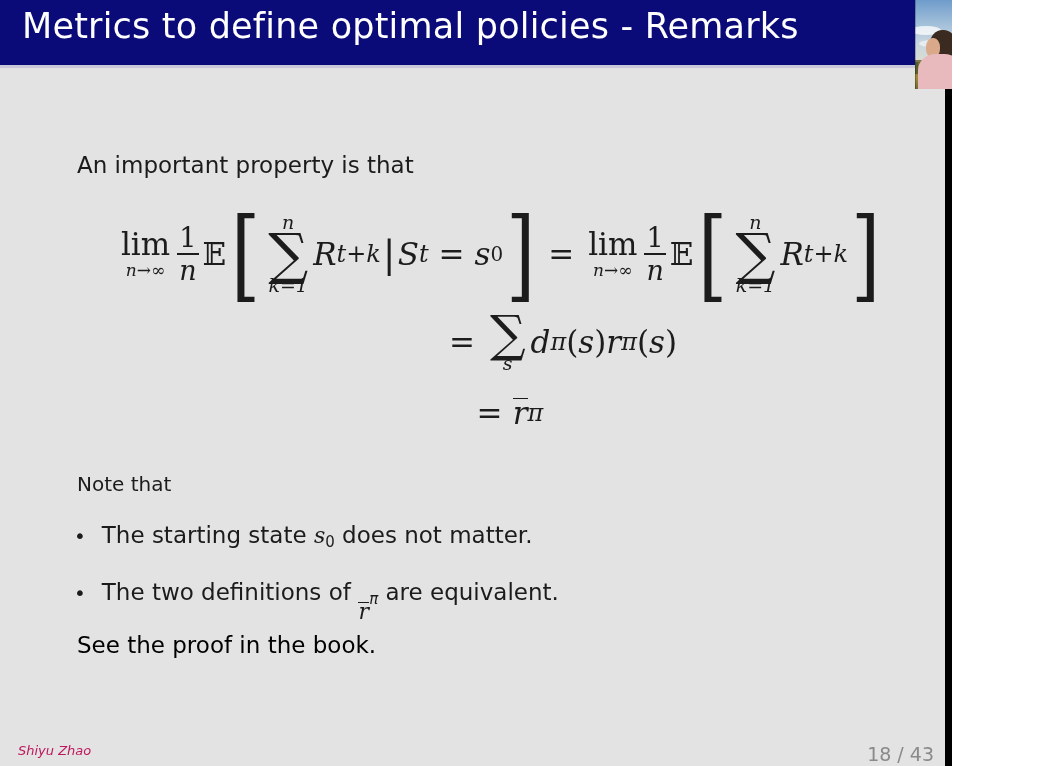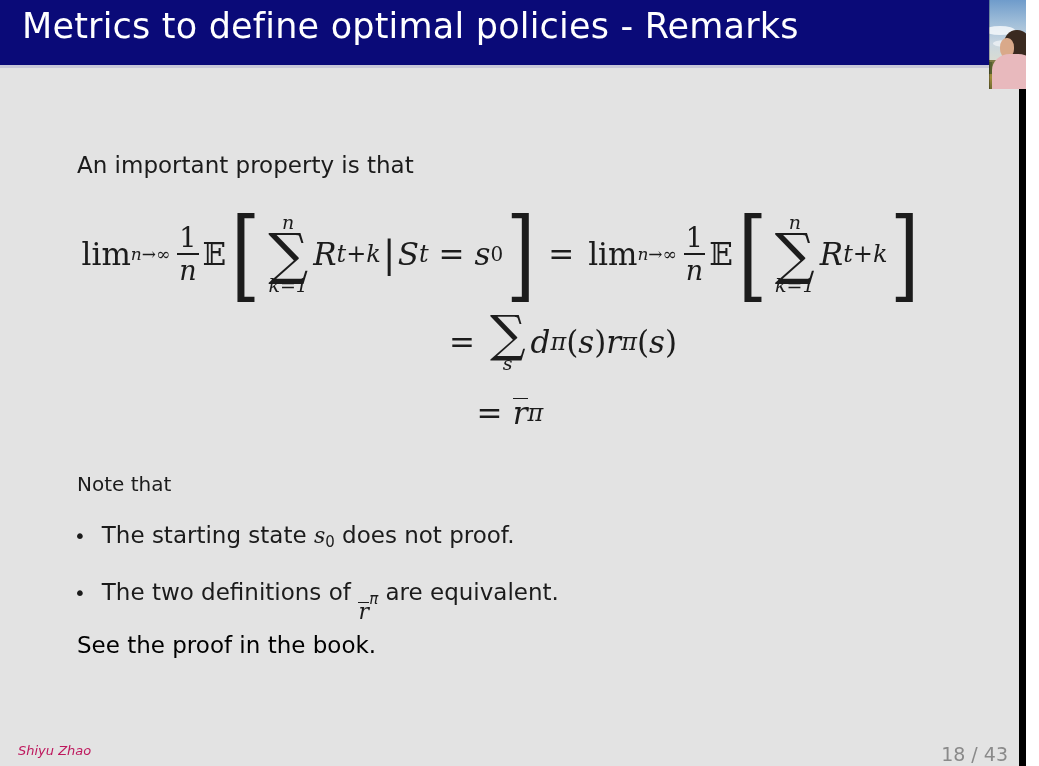--- a/index.html
+++ b/index.html
@@ -5,21 +5,21 @@
   html, body {
     margin: 0;
     padding: 0;
     background: #ffffff;
   }
   body {
     font-family: "DejaVu Sans", sans-serif;
   }
   .slide {
     position: relative;
-    width: 1026px;
+    width: 952px;
     height: 766px;
     background: #e3e3e3;
     overflow: hidden;
   }
   
   .titlebar {
     position: absolute;
     left: 0; top: 0;
     width: 1039px;
     height: 65px;
@@ -150,21 +150,21 @@
     align-items: center;
     justify-content: center;
     white-space: nowrap;
   }
   .math-row.r1 { height: 96px; }
   .math-row.r2 { height: 80px; padding-left: 116px; }
   .math-row.r3 { height: 62px; padding-left: 10px; }
 
   .limop {
     display: inline-flex;
-    flex-direction: row;
+    flex-direction: column;
     align-items: center;
     justify-content: center;
     vertical-align: middle;
     margin: 0 4px;
   }
   .limop .lim-main { font-size: 31px; font-style: normal; line-height: 1.0; }
   .limop .lim-sub  { font-size: 17px; font-style: italic; line-height: 1.1; margin-top: 1px; }
 
   .frac {
     display: inline-flex;
@@ -402,21 +402,21 @@
 
   <div class="note-head">Note that</div>
 
   <div class="bullets">
 
     <div class="bullet-row">
       <span class="bullet-dot">•</span>
       <span>
         <span>The starting state</span>
         <span class="inline-math">s</span><span class="inline-sub">0</span>
-        <span>does not proof.</span>
+        <span>does not matter.</span>
       </span>
     </div>
 
     <div class="bullet-row">
       <span class="bullet-dot">•</span>
       <span>
         <span>The two definitions of</span>
         <span class="inline-rbar">
           <span class="b"></span>
           <span class="t">r</span>

